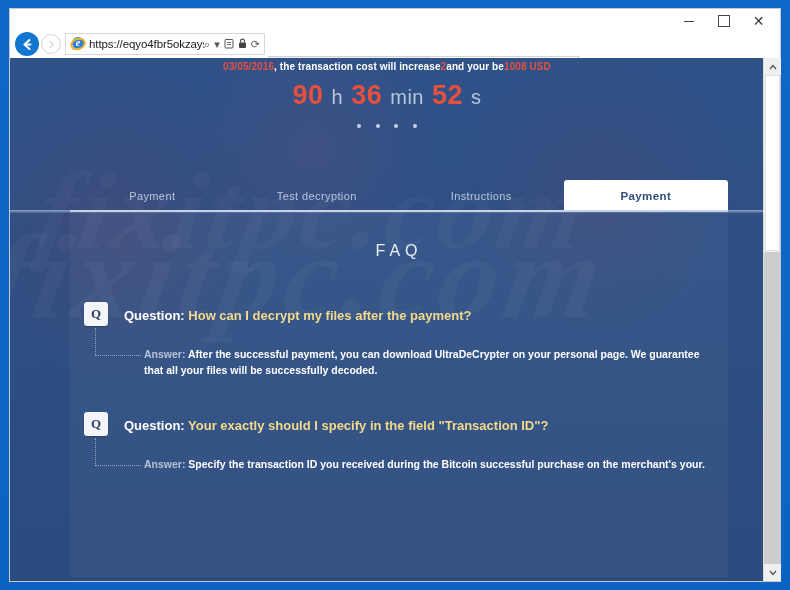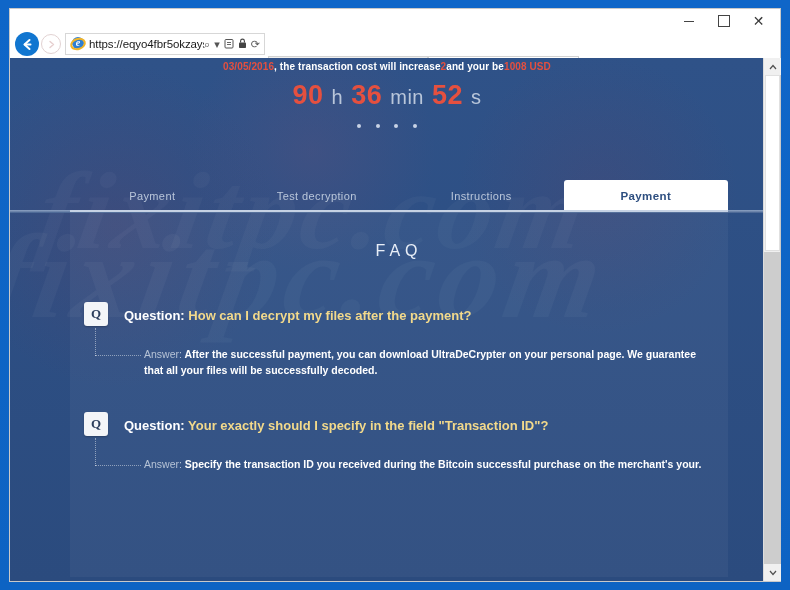--- a/index.html
+++ b/index.html
@@ -315,21 +315,21 @@
     line-height: 1.5;
   }
   .qtext .qval { color: #f2d98b; }
   .atext {
     position: absolute; left: 60px; top: 44px;
     width: 565px;
     font-size: 10.5px; font-weight: bold;
     color: #ffffff;
     line-height: 1.55;
   }
-  .atext .albl { color: #b6c3d6; font-weight: normal; }
+  .atext .albl { color: #b6c3d6; font-weight: bold; }
 
   
   .scrollbar {
     position: absolute; right: 0; top: 49px;
     width: 17px; height: 523px;
     background: #f0f0f0;
     border-left: 1px solid #dcdcdc;
   }
   .sb-arrow {
     position: absolute; left: 0; width: 17px; height: 17px;

